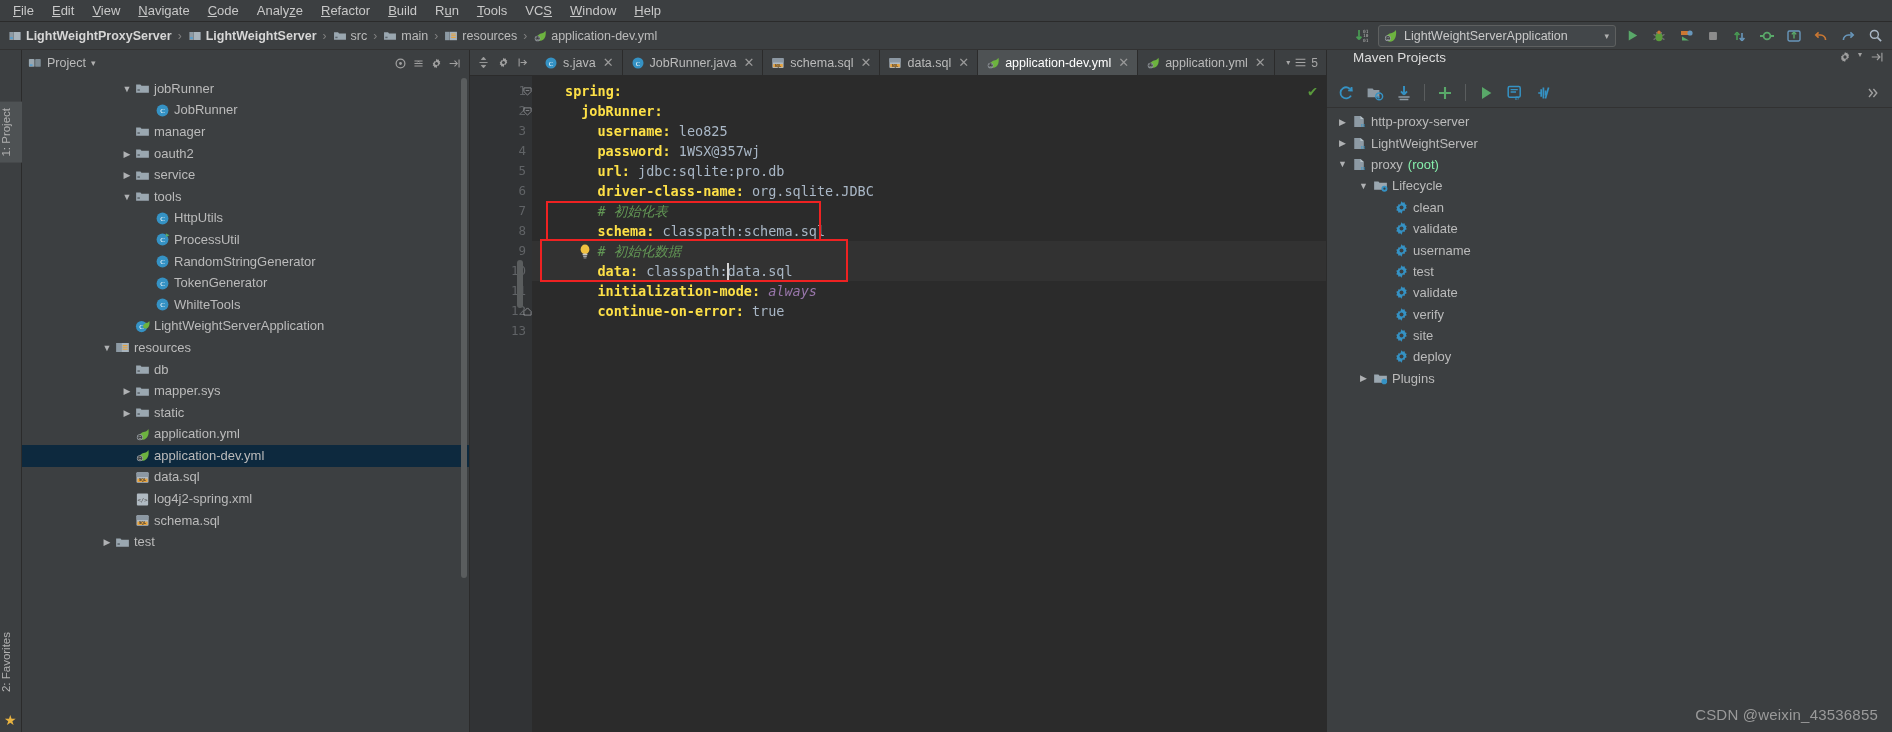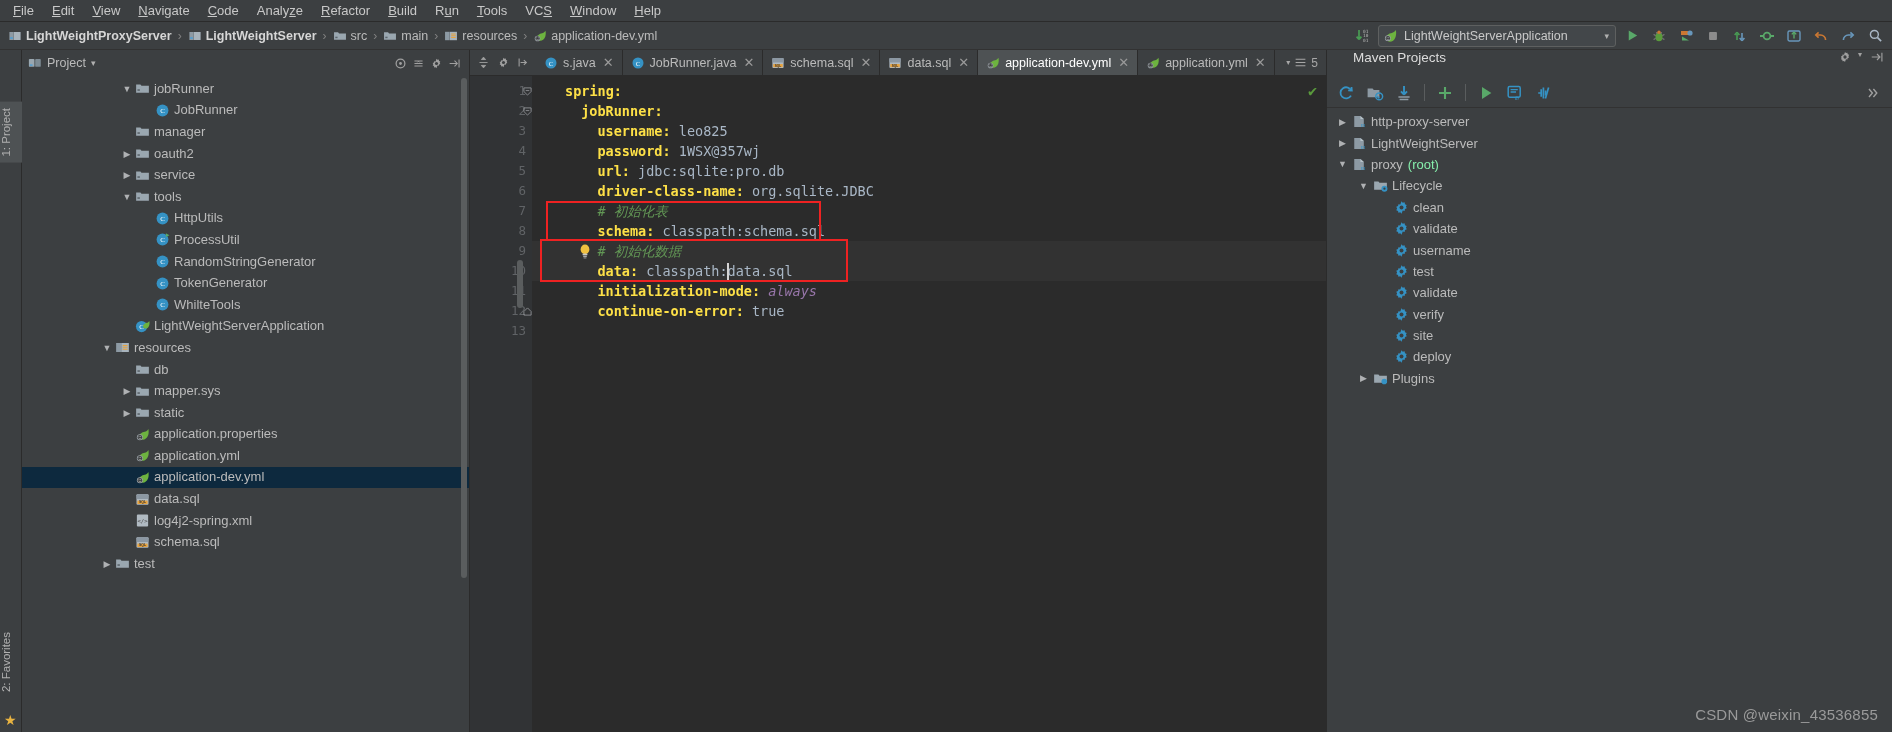--- a/index.html
+++ b/index.html
@@ -594,36 +594,20 @@
             <span class="arrow">▶</span>
             <span class="ico">
               <span>
                 <svg width="15" height="15" viewBox="0 0 16 16">
                   <path d="M1.2 3.6h4.6l1.1 1.5h7.9v7.3H1.2z" fill="#9aa7b0"></path>
                   <rect x="2.6" y="8.8" width="2.6" height="1.7" fill="#5b646b"></rect>
                 </svg>
               </span>
             </span>
             <span class="lbl">static</span>
-          </div>
-          <div class="trow" style="padding-left: 98px;">
-            <span class="arrow"></span>
-            <span class="ico">
-              <span>
-                <svg width="15" height="15" viewBox="0 0 16 16">
-                  <path d="M14.2 2c-2.2 4.1-5.2 1.9-8.4 5.2-1.9 1.9-1.3 4.8.6 5.8 2.4 1.3 6.1.1 7.6-4.2.8-2.4.7-5.1.2-6.8z" fill="#6db33f"></path>
-                  <circle cx="5.2" cy="10.8" r="3.2" fill="#9aa0a6"></circle>
-                  <circle cx="5.2" cy="10.8" r="2.4" fill="#3c3f41"></circle>
-                  <circle cx="4.3" cy="10.1" r=".5" fill="#d8d8d8"></circle>
-                  <circle cx="6.1" cy="10.1" r=".5" fill="#d8d8d8"></circle>
-                  <path d="M3.9 11.7c.7.8 1.9.8 2.6 0" stroke="#d8d8d8" stroke-width=".6" fill="none"></path>
-                </svg>
-              </span>
-            </span>
-            <span class="lbl">application.properties</span>
           </div>
           <div class="trow" style="padding-left: 98px;">
             <span class="arrow"></span>
             <span class="ico">
               <span>
                 <svg width="15" height="15" viewBox="0 0 16 16">
                   <path d="M14.2 2c-2.2 4.1-5.2 1.9-8.4 5.2-1.9 1.9-1.3 4.8.6 5.8 2.4 1.3 6.1.1 7.6-4.2.8-2.4.7-5.1.2-6.8z" fill="#6db33f"></path>
                   <circle cx="5.2" cy="10.8" r="3.2" fill="#9aa0a6"></circle>
                   <circle cx="5.2" cy="10.8" r="2.4" fill="#3c3f41"></circle>
                   <circle cx="4.3" cy="10.1" r=".5" fill="#d8d8d8"></circle>

